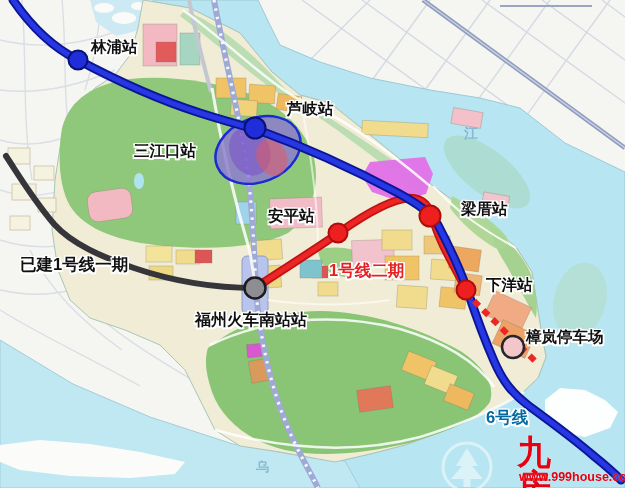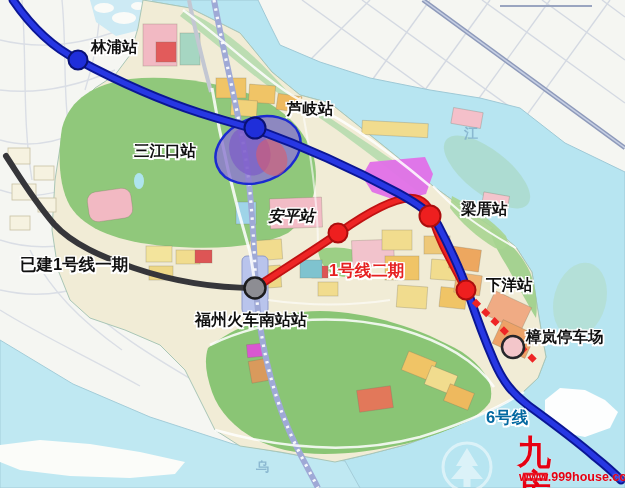--- a/index.html
+++ b/index.html
@@ -205,21 +205,21 @@
     <circle cx="467" cy="467" r="24" fill="none" stroke="#ffffff" stroke-width="3"></circle>
     <path d="M467,448 L456,466 L462,466 L451,479 L483,479 L472,466 L478,466 Z" fill="#ffffff"></path>
     <rect x="463.5" y="479" width="7" height="8" fill="#ffffff"></rect>
   </g>
 </svg>
 
 <div class="labels">
   <div class="lbl" style="left:91px;top:39px;">林浦站</div>
   <div class="lbl" style="left:263px;top:101px;padding-left:24px;">芦岐站</div>
   <div class="lbl" style="left:134px;top:143px;">三江口站</div>
-  <div class="lbl" style="left:268px;top:208px;font-style:italic;">安平站</div>
+  <div class="lbl" style="left:268px;top:208px;">安平站</div>
   <div class="lbl" style="left:446px;top:201px;padding-left:15px;">梁厝站</div>
   <div class="lbl big" style="left:20px;top:256px;">已建1号线一期</div>
   <div class="lbl" style="left:195px;top:312px;font-size:16px;">福州火车南站站</div>
   <div class="lbl big red" style="left:329px;top:262px;">1号线二期</div>
   <div class="lbl" style="left:486px;top:277px;">下洋站</div>
   <div class="lbl" style="left:526px;top:329px;">樟岚停车场</div>
   <div class="lbl big blue" style="left:486px;top:409px;">6号线</div>
   <div class="lbl geo" style="left:464px;top:126px;">江</div>
   <div class="lbl geo" style="left:256px;top:460px;font-size:13px;">乌</div>
   <div class="wm-name">九房网</div>

